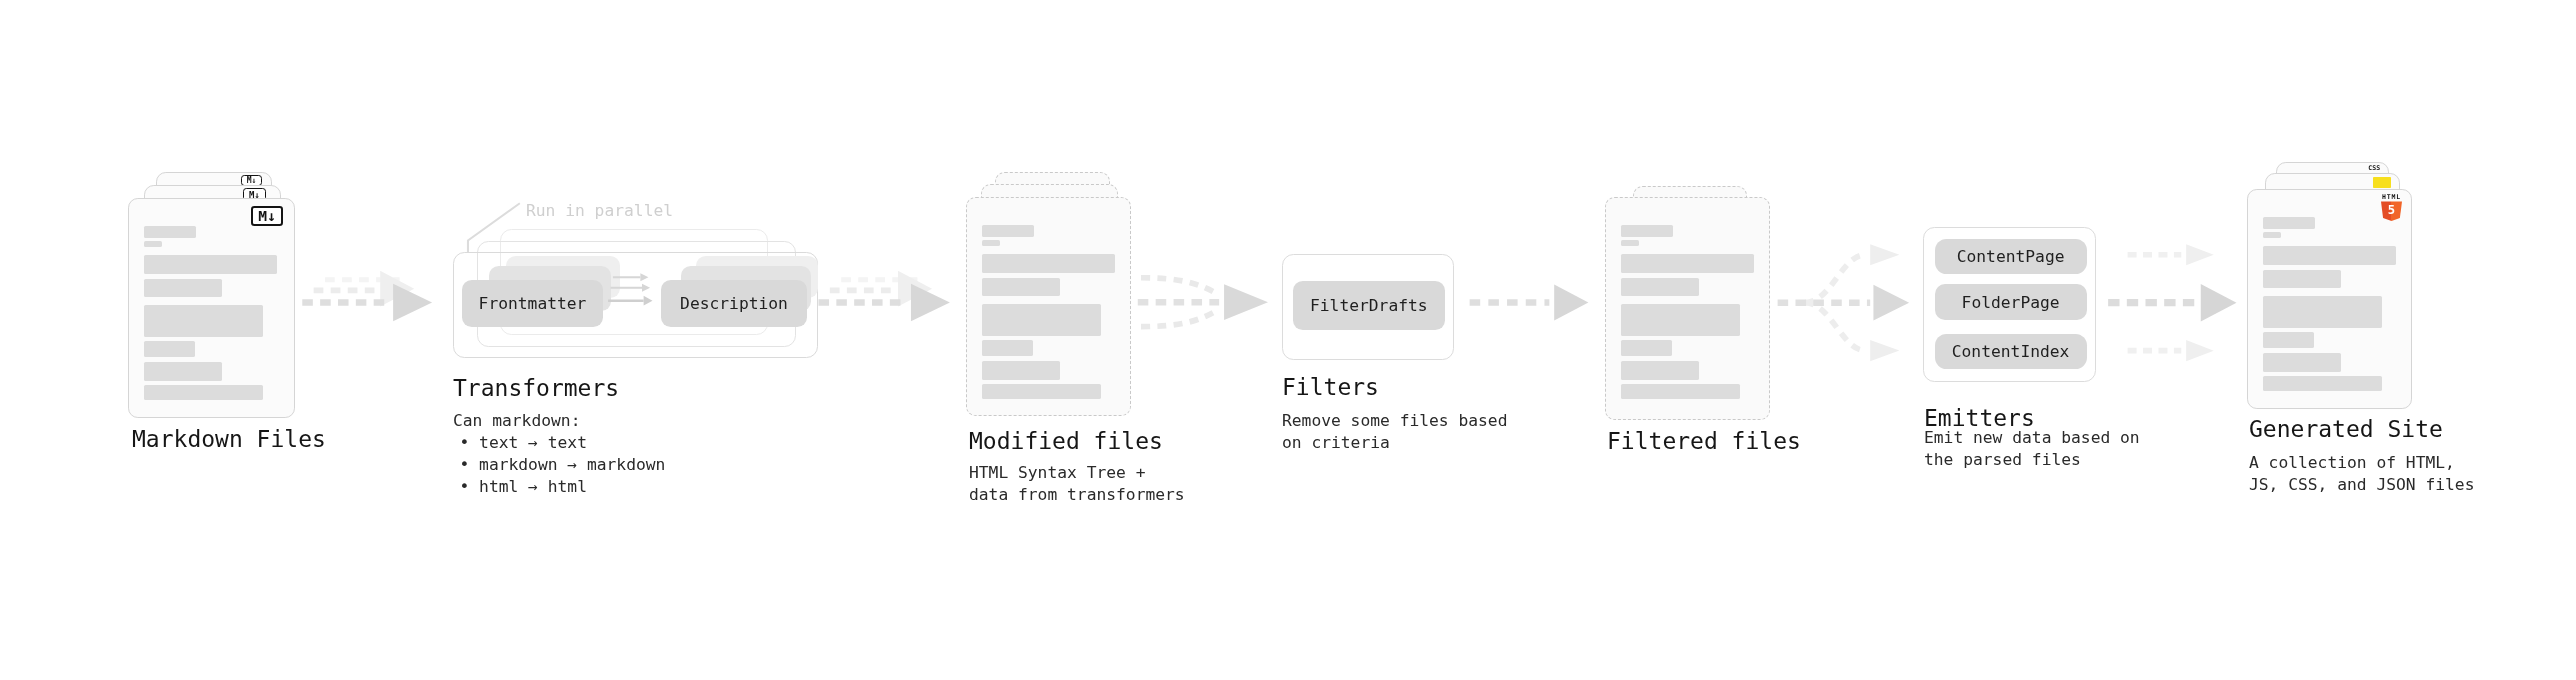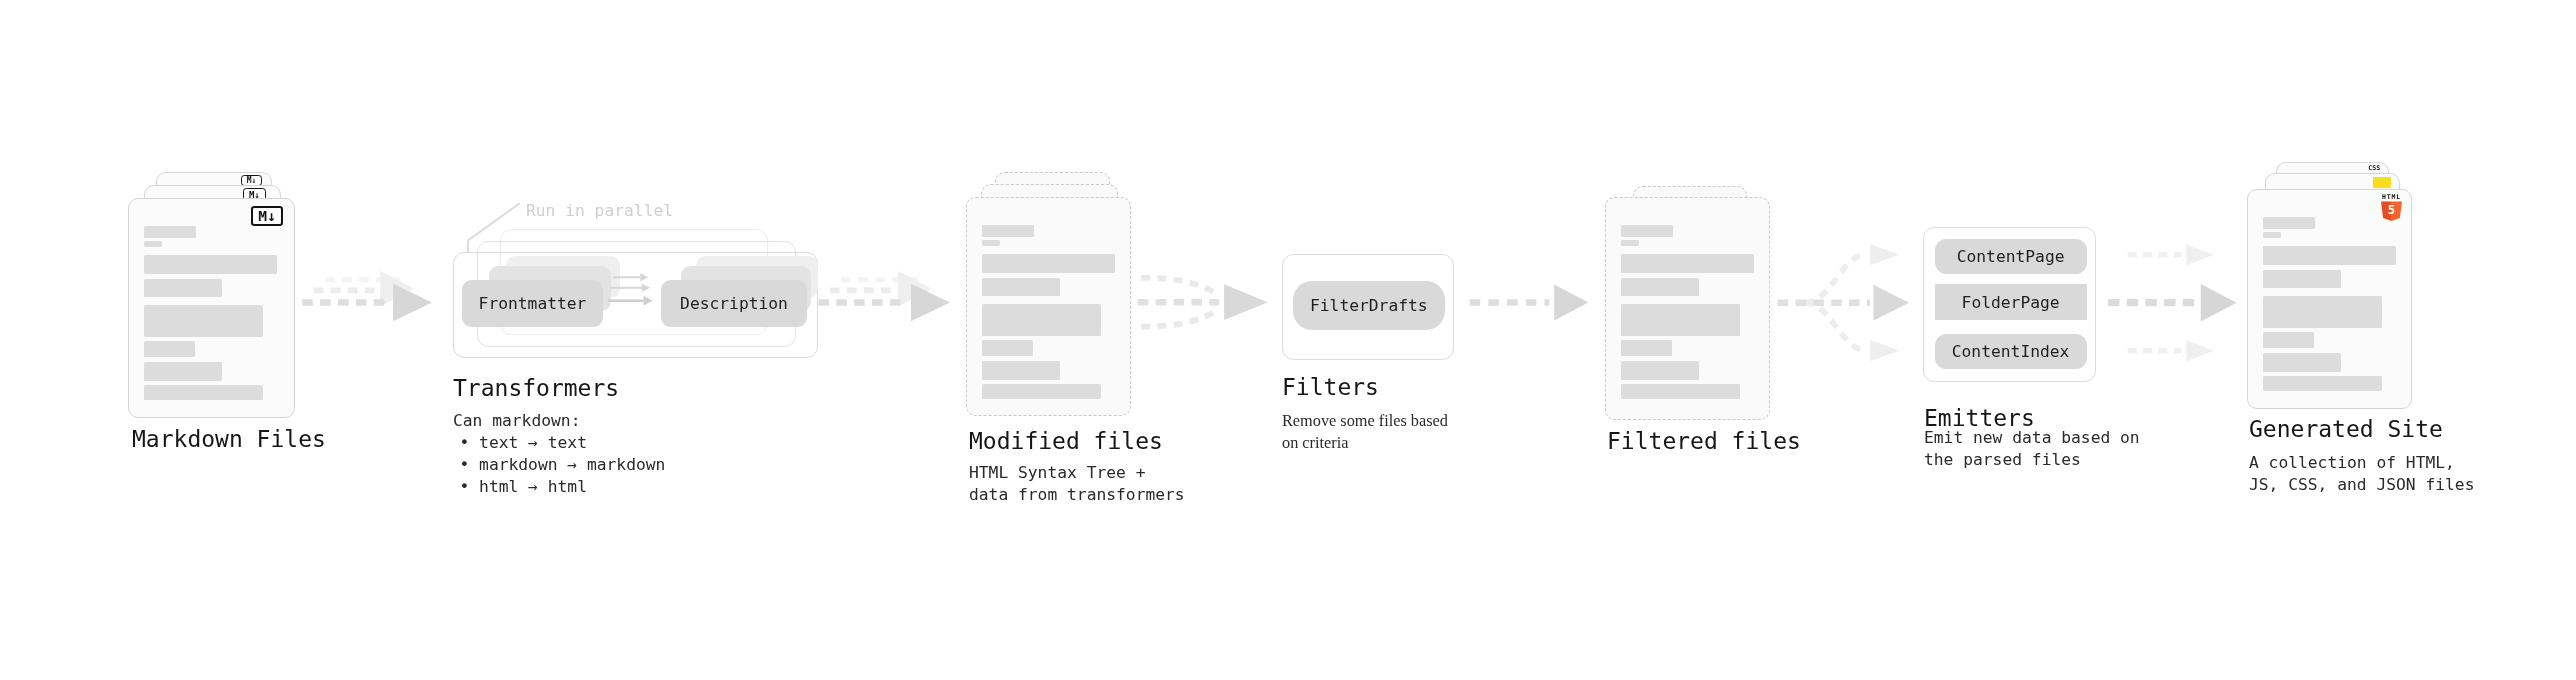--- a/index.html
+++ b/index.html
@@ -151,24 +151,24 @@
   <svg class="abs" style="left:1136px;top:268px;" width="137" height="70" viewBox="0 0 168 86">
     <path d="M 6,12 C 52,12 76,18 100,32" fill="none" stroke="#e9e9e9" stroke-width="7" stroke-dasharray="11 9"></path>
     <path d="M 6,72 C 52,72 76,66 100,52" fill="none" stroke="#e9e9e9" stroke-width="7" stroke-dasharray="11 9"></path>
     <line x1="2" y1="42" x2="102" y2="42" stroke="#e1e1e1" stroke-width="8" stroke-dasharray="13 9"></line>
     <polygon points="108,20 162,42 108,64" fill="#d9d9d9"></polygon>
   </svg>
 
   
   <div class="grp">
     <div class="panel" style="left:1282px;top:254px;width:172px;height:106px;">
-      <div class="pill" style="left:9.8px;top:26px;width:152px;height:49px;border-radius:19px;">FilterDrafts</div>
+      <div class="pill" style="left:9.8px;top:26px;width:152px;height:49px;">FilterDrafts</div>
     </div>
     <div class="stage-title" style="left:1282px;top:373px;">Filters</div>
-    <div class="stage-sub" style="left:1282px;top:410px;font-family:Liberation Serif, serif;">
+    <div class="stage-sub" style="left:1282px;top:410px;">
       <div>Remove some files based</div>
       <div>on criteria</div>
     </div>
   </div>
 
   
   <svg class="abs" style="left:1468px;top:269px;" width="122" height="67" viewBox="0 0 150 82">
     <line x1="2" y1="41" x2="100" y2="41" stroke="#dedede" stroke-width="8" stroke-dasharray="13 10"></line>
     <polygon points="106,19 148,41 106,63" fill="#d7d7d7"></polygon>
   </svg>
@@ -196,21 +196,21 @@
     <path d="M 36,87 C 60,88 72,118 90,136 C 98,144 104,146 112,146" fill="none" stroke="#ededed" stroke-width="7" stroke-dasharray="11 9"></path>
     <polygon points="116,133 152,146 116,159" fill="#eeeeee"></polygon>
     <line x1="2" y1="87" x2="116" y2="87" stroke="#e0e0e0" stroke-width="8" stroke-dasharray="13 9"></line>
     <polygon points="120,65 164,87 120,109" fill="#d9d9d9"></polygon>
   </svg>
 
   
   <div class="grp">
     <div class="panel" style="left:1923px;top:227px;width:173px;height:155px;">
       <div class="pill" style="left:10.6px;top:11.4px;width:152px;height:35px;border-radius:11.4px;">ContentPage</div>
-      <div class="pill" style="left:10.6px;top:56px;width:152px;height:36px;border-radius:1px;">FolderPage</div>
+      <div class="pill" style="left:10.6px;top:56px;width:152px;height:36px;border-radius:10px;">FolderPage</div>
       <div class="pill" style="left:10.6px;top:106px;width:152px;height:35px;border-radius:11.4px;">ContentIndex</div>
     </div>
     <div class="stage-title" style="left:1924px;top:404px;">Emitters</div>
     <div class="stage-sub" style="left:1924px;top:427px;">
       <div>Emit new data based on</div>
       <div>the parsed files</div>
     </div>
   </div>
 
   

